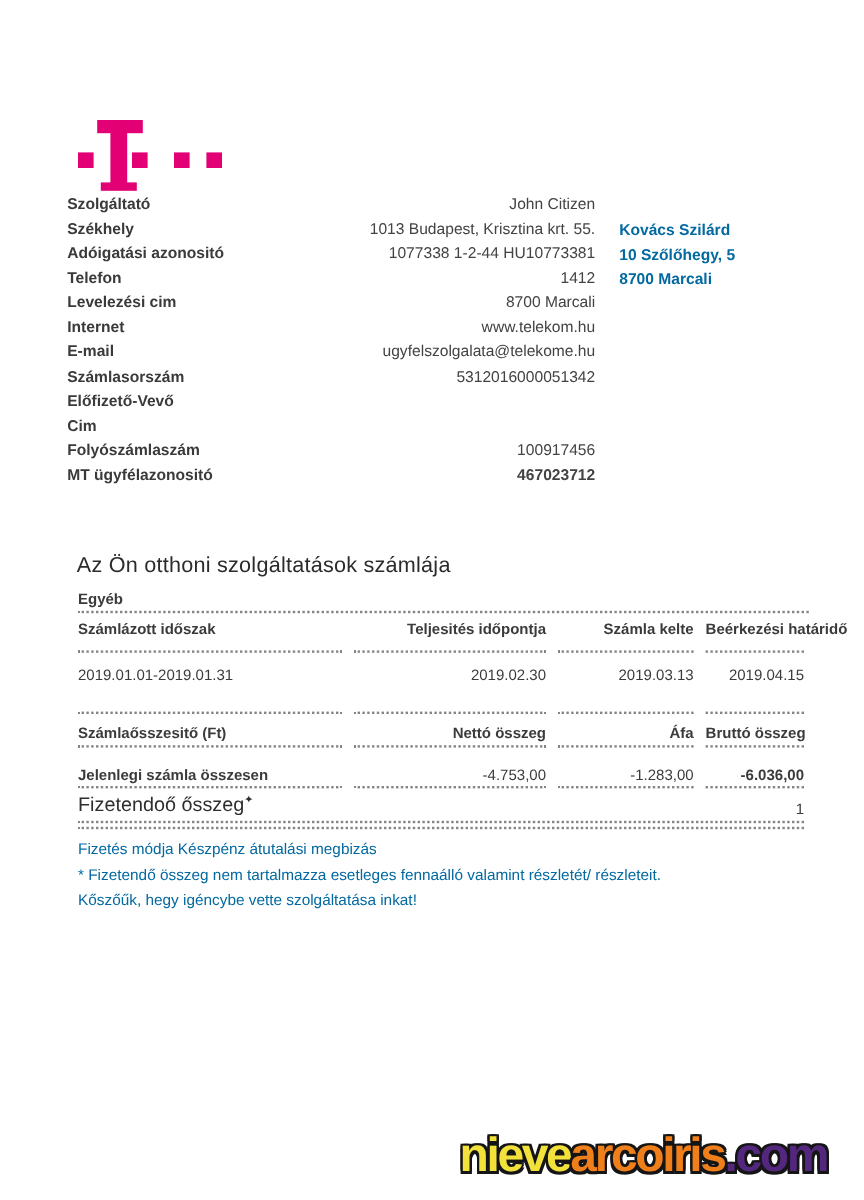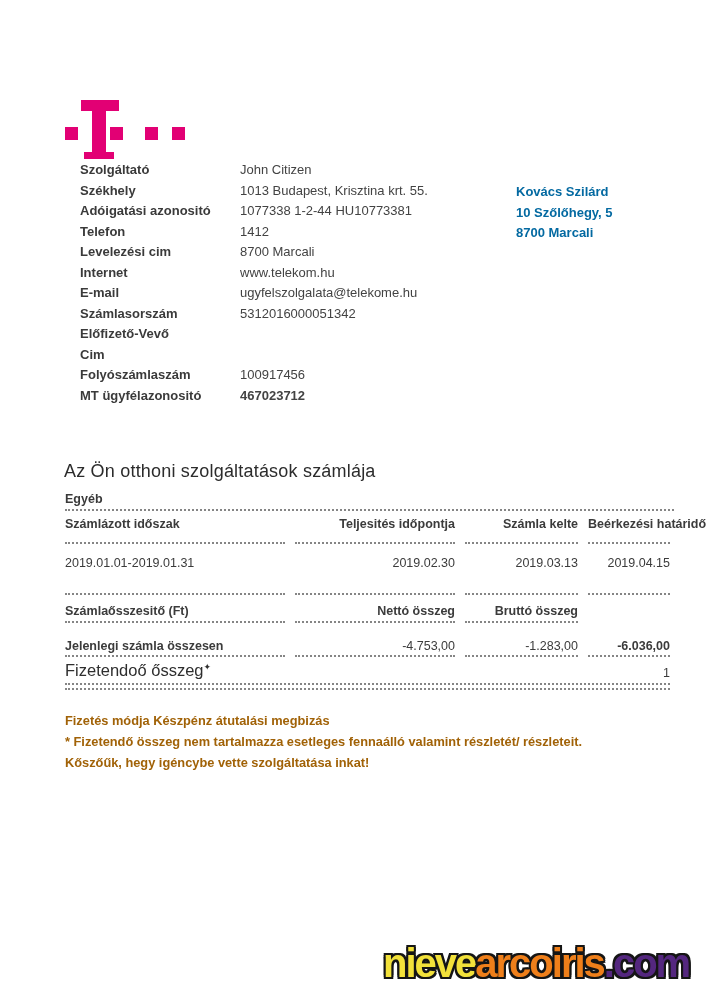--- a/index.html
+++ b/index.html
@@ -12,24 +12,24 @@
   .logo .shape{position:absolute;background:var(--accent,#e20074);}
   .logo .tbar {left:81px;top:100px;width:38px;height:11px;}
   .logo .tstem{left:92px;top:100px;width:14px;height:58px;}
   .logo .tfoot{left:84px;top:152px;width:30px;height:7px;}
   .logo .sq{width:13px;height:13px;top:127px;}
   .logo .sq1{left:65px;}
   .logo .sq2{left:110px;}
   .logo .sq3{left:145px;}
   .logo .sq4{left:172px;}
   
-  .info{position:absolute;left:80px;top:160px;width:440px;font-size:13px;}
+  .info{position:absolute;left:56px;top:160px;width:440px;font-size:13px;}
   .irow{display:grid;grid-template-columns:160px auto;line-height:20.5px;}
   .ilabel{font-weight:bold;color:#3a3a3a;}
-  .ival{color:#434343;}
+  .ival{color:#434343;text-align:right;}
   .ival.bold{font-weight:bold;}
   
   .recipient{position:absolute;left:516px;top:182px;font-size:13px;font-weight:bold;line-height:20.5px;color:#0369a1;}
   
   .section-title{position:absolute;left:64px;top:461px;font-size:18px;font-weight:normal;color:#2c2c2c;margin:0;letter-spacing:0.2px;text-align:center;}
   .section-sub{position:absolute;left:65px;top:492px;font-size:12.5px;font-weight:bold;color:#3a3a3a;}
   .full-dotted{position:absolute;left:65px;top:509px;width:609px;border-bottom:2px dotted #858585;}
   
   .tablewrap{position:absolute;left:65px;top:517px;width:605px;font-size:12.5px;}
   .trow{display:grid;grid-template-columns:220px 160px 113px 82px;column-gap:10px;}
@@ -42,21 +42,21 @@
   .trow.sumhdr .c{padding-top:9px;padding-bottom:3px;}
   .trow.sumrow .c{padding-top:4px;padding-bottom:2px;margin-top:12px;}
   .trow.sumrow .c0{font-weight:bold;}
   .trow.sumrow .c3{font-weight:bold;}
   .total-row{display:flex;justify-content:space-between;align-items:flex-end;padding-top:4px;padding-bottom:3px;}
   .total-label{font-size:16.5px;color:#2e2e2e;}
   .total-label sup{font-size:9px;vertical-align:super;}
   .total-value{font-size:12.5px;color:#3b3b3b;}
   .double-dotted{height:3px;border-top:2px dotted #858585;border-bottom:2px dotted #858585;}
   
-  .fnotes{margin-top:20px;font-size:12.8px;line-height:21px;color:#a16207;font-weight:bold;}
+  .fnotes{margin-top:6px;font-size:12.8px;line-height:21px;color:#0369a1;}
   
   .watermark{
     position:absolute;left:383px;top:941px;font-size:40px;font-weight:bold;letter-spacing:-2px;
     white-space:nowrap;
     text-shadow:-2px -2px 0 #151515,2px -2px 0 #151515,-2px 2px 0 #151515,2px 2px 0 #151515,
                 -2px 0 0 #151515,2px 0 0 #151515,0 -2px 0 #151515,0 2px 0 #151515;
   }
   .wm-1{color:var(--wm-yellow,#f2e13a);}
   .wm-2{color:var(--wm-orange,#ef7f1a);}
   .wm-3{color:var(--wm-purple,#54277f);}
@@ -149,20 +149,21 @@
     <div class="trow data dotted">
       <div class="c c0">2019.01.01-2019.01.31</div>
       <div class="c c1 r">2019.02.30</div>
       <div class="c c2 r">2019.03.13</div>
       <div class="c c3 r">2019.04.15</div>
     </div>
 
     <div class="trow hdr sumhdr dotted">
       <div class="c c0">Számlaősszesitő (Ft)</div>
       <div class="c c1 r">Nettó összeg</div>
+      <div class="c c2 r">Áfa</div>
       <div class="c c3 r">Bruttó összeg</div>
     </div>
 
     <div class="trow sumrow dotted">
       <div class="c c0">Jelenlegi számla összesen</div>
       <div class="c c1 r">-4.753,00</div>
       <div class="c c2 r">-1.283,00</div>
       <div class="c c3 r">-6.036,00</div>
     </div>
 

